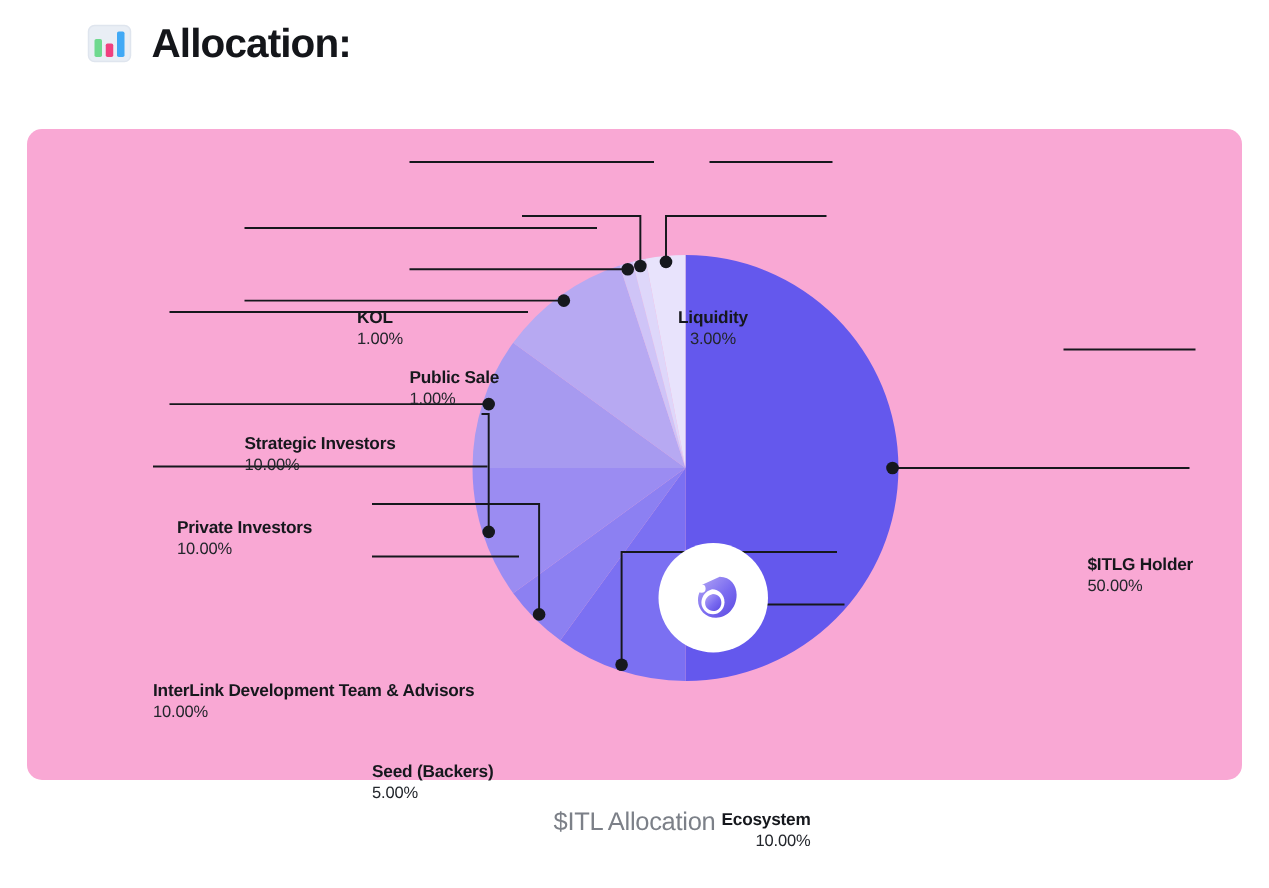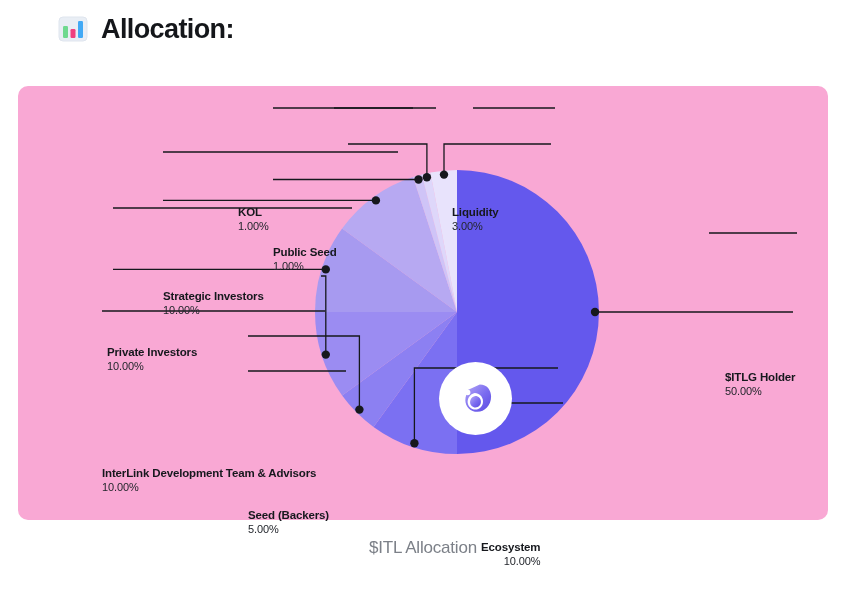--- a/index.html
+++ b/index.html
@@ -165,39 +165,39 @@
         </svg>
       </div>
 
       <div class="label lbl-left" style="left:220px; top:119px;">
         <div class="label-name">KOL</div>
         <div class="label-pct">1.00%</div>
       </div>
 
       <div class="label lbl-left" style="left:434px; top:119px;">
         <div class="label-name">Liquidity</div>
-        <div class="label-pct" style="text-align:left;">3.00%</div>
+        <div class="label-pct" style="text-align:center;">3.00%</div>
       </div>
 
       <div class="label lbl-left" style="left:255px; top:159px;">
-        <div class="label-name">Public Seed</div>
+        <div class="label-name">Public Sale</div>
         <div class="label-pct">1.00%</div>
       </div>
 
       <div class="label lbl-left" style="left:145px; top:203px;">
         <div class="label-name">Strategic Investors</div>
         <div class="label-pct">10.00%</div>
       </div>
 
-      <div class="label lbl-left" style="left:89px; top:259px;">
+      <div class="label lbl-left" style="left:100px; top:259px;">
         <div class="label-name">Private Investors</div>
         <div class="label-pct">10.00%</div>
       </div>
 
-      <div class="label lbl-left" style="left:84px; top:380px;">
+      <div class="label lbl-left" style="left:84px; top:368px;">
         <div class="label-name">InterLink Development Team &amp; Advisors</div>
         <div class="label-pct">10.00%</div>
       </div>
 
       <div class="label lbl-left" style="left:230px; top:422px;">
         <div class="label-name">Seed (Backers)</div>
         <div class="label-pct">5.00%</div>
       </div>
 
       <div class="label lbl-left" style="left:463px; top:454px;">

